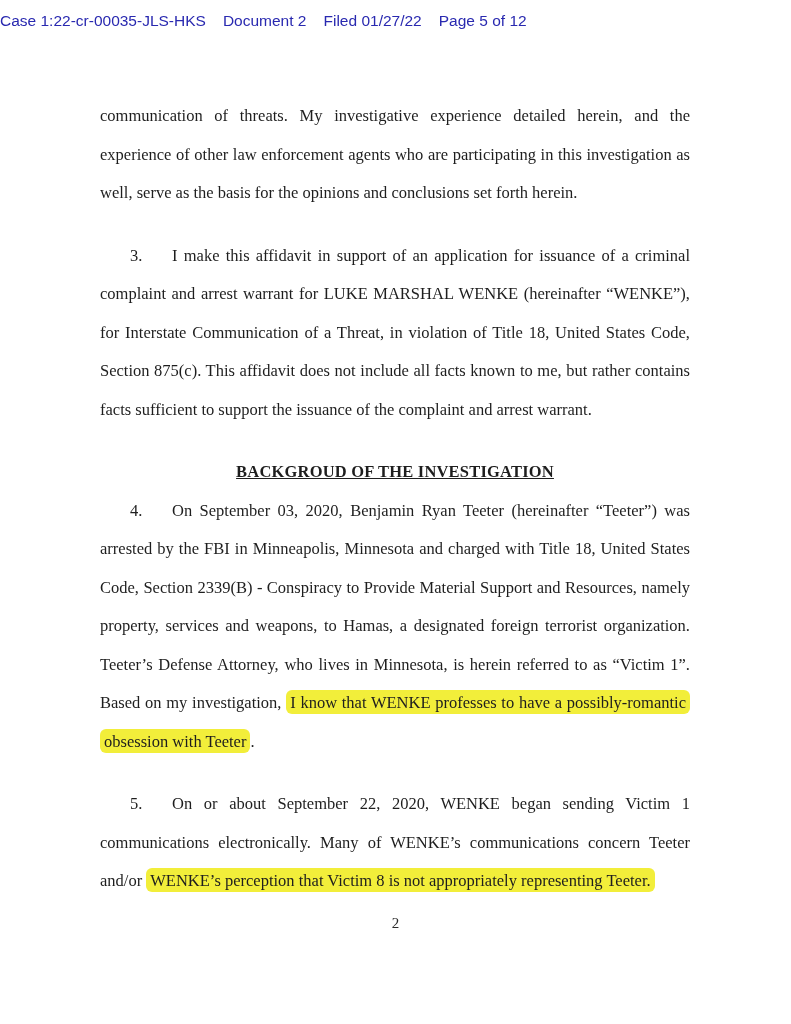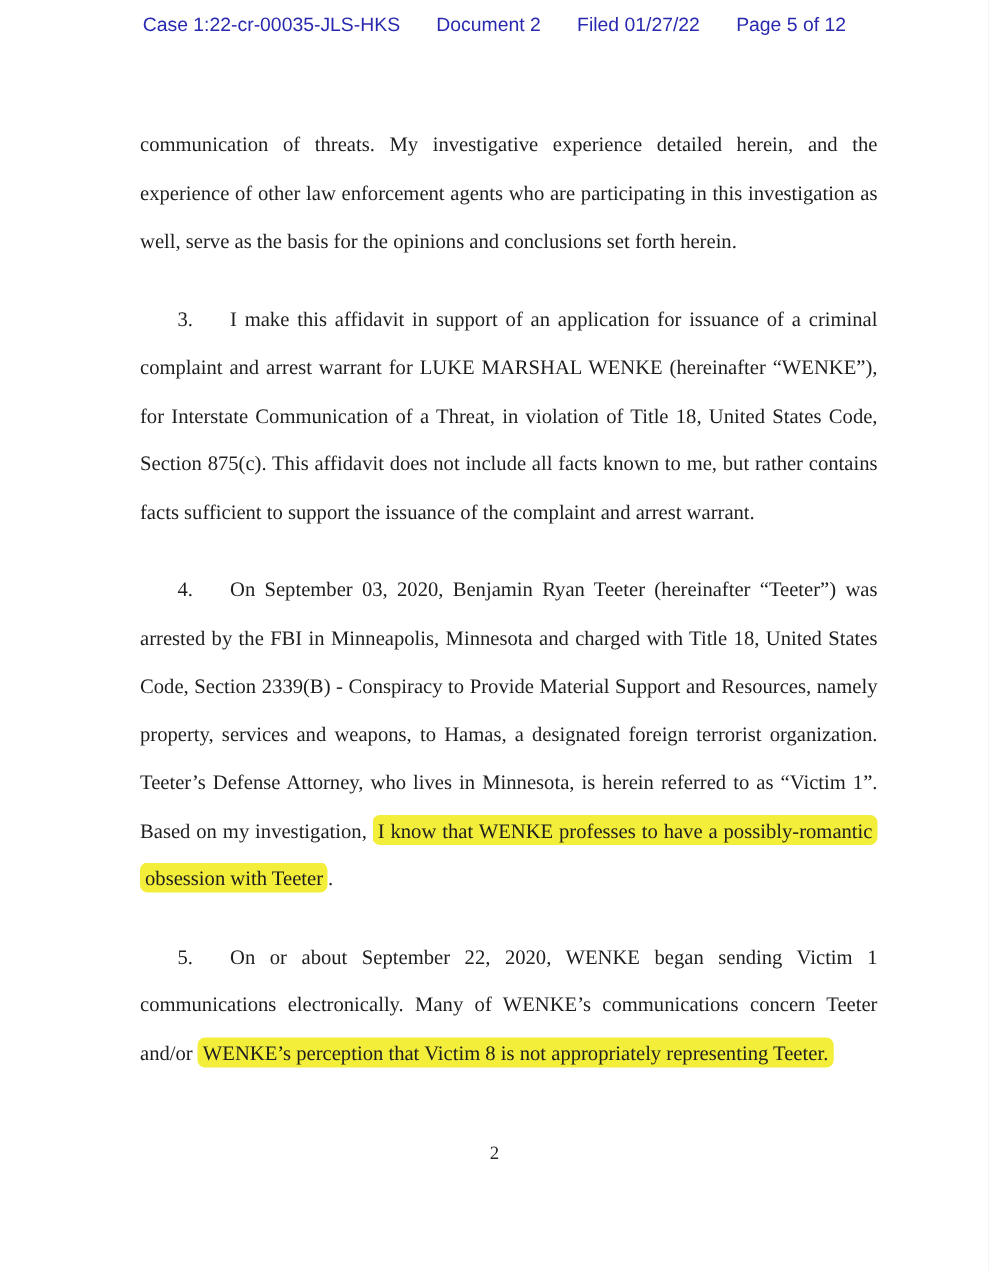--- a/index.html
+++ b/index.html
@@ -16,32 +16,31 @@
     overflow: hidden;
     font-family: "Liberation Serif", "DejaVu Serif", serif;
     color: #1e1e1e;
   }
   .stamp-header {
     position: absolute;
     top: 12px;
     left: 0;
     width: 100%;
     display: flex;
-    justify-content: center;
-    gap: 29px;
+    gap: 17px;
     font-family: "Liberation Sans", "DejaVu Sans", sans-serif;
     font-size: 15.5px;
     font-weight: 400;
     color: var(--stamp-color, #2929b0);
     white-space: nowrap;
   }
   .doc-body {
     position: absolute;
     top: 97px;
-    left: 112px;
+    left: 100px;
     width: 590px;
     font-size: 16.5px;
     line-height: 38.5px;
     text-align: justify;
   }
   .para {
     margin: 0 0 24px 0;
     padding: 0;
   }
   .para:last-child { margin-bottom: 0; }
@@ -82,19 +81,20 @@
   <div class="stamp-header">
     <span>Case 1:22-cr-00035-JLS-HKS</span>
     <span>Document 2</span>
     <span>Filed 01/27/22</span>
     <span>Page 5 of 12</span>
   </div>
 
   <div class="doc-body">
       <p class="para"><span class="">communication of threats. My investigative experience detailed herein, and the experience of other law enforcement agents who are participating in this investigation as well, serve as the basis for the opinions and conclusions set forth herein.</span></p>
       <p class="para"><span class="num">3.</span><span class="">I make this affidavit in support of an application for issuance of a criminal complaint and arrest warrant for LUKE MARSHAL WENKE (hereinafter “WENKE”), for Interstate Communication of a Threat, in violation of Title 18, United States Code, Section 875(c). This affidavit does not include all facts known to me, but rather contains facts sufficient to support the issuance of the complaint and arrest warrant.</span></p>
+      <div class="heading">BACKGROUD OF THE INVESTIGATION</div>
       <p class="para"><span class="num">4.</span><span class="">On September 03, 2020, Benjamin Ryan Teeter (hereinafter “Teeter”) was arrested by the FBI in Minneapolis, Minnesota and charged with Title 18, United States Code, Section 2339(B) - Conspiracy to Provide Material Support and Resources, namely property, services and weapons, to Hamas, a designated foreign terrorist organization. Teeter’s Defense Attorney, who lives in Minnesota, is herein referred to as “Victim 1”. Based on my investigation, </span><span class="hl">I know that WENKE professes to have a possibly-romantic obsession with Teeter</span><span class="">.</span></p>
       <p class="para"><span class="num">5.</span><span class="">On or about September 22, 2020, WENKE began sending Victim 1 communications electronically. Many of WENKE’s communications concern Teeter and/or </span><span class="hl">WENKE’s perception that Victim 8 is not appropriately representing Teeter.</span></p>
     </div>
 
   <div class="page-number">2</div>
 
 </div>
 
 </body></html>

